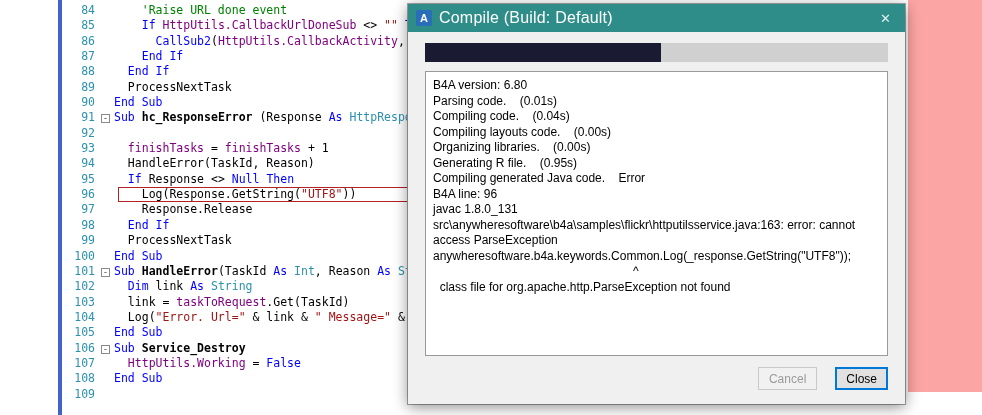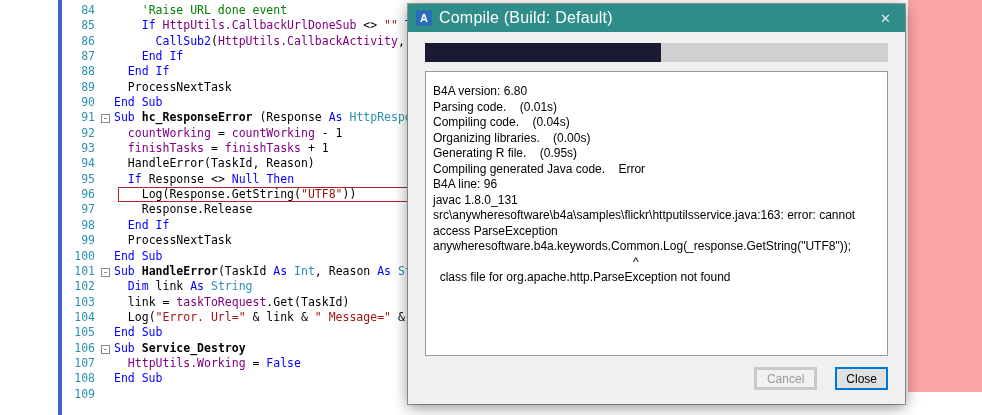--- a/index.html
+++ b/index.html
@@ -38,46 +38,46 @@
   .titlebar { height:28px; background:var(--c-titlebar); color:#fff; display:flex;
               align-items:center; padding:0 8px; gap:7px; flex:0 0 auto; }
   .logo { width:16px; height:16px; background:#2a6db8; color:#fff; font-weight:bold;
           font-size:11px; display:flex; align-items:center; justify-content:center;
           border-radius:2px; flex:0 0 auto; }
   .title { flex:1; font-size:16px; letter-spacing:.2px; }
   .close-x { color:#dff0ee; font-size:13px; padding:2px 6px; cursor:pointer; }
   .dlg-body { flex:1; padding:11px 17px 14px; display:flex; flex-direction:column; min-height:0; }
   .progress { height:19px; background:var(--c-progress_track); margin-bottom:9px; flex:0 0 auto; }
   .progress .fill { height:100%; background:var(--c-progress_fill); }
-  .log { flex:1; background:#fff; border:1px solid #9a9a9a; padding:12px 7px; overflow:hidden;
+  .log { flex:1; background:#fff; border:1px solid #9a9a9a; padding:6px 7px; overflow:hidden;
          font-size:12px; line-height:15.5px; color:#000; }
   .logline { white-space:pre-wrap; min-height:15.5px; }
   .btn-row { display:flex; justify-content:flex-end; gap:18px; padding-top:11px; flex:0 0 auto; }
   .btn { min-width:45px; height:23px; padding:0 10px; font-family:"Liberation Sans",sans-serif;
-         font-size:12px; background:#e1e1e1; border:3px solid #0c4a6e; cursor:pointer; }
+         font-size:12px; background:#e1e1e1; border:1px solid #0c4a6e; cursor:pointer; }
   .btn.disabled { color:#9a9a9a; background:#f1f1f1; border-color:#c9c9c9; cursor:default; }
   .btn.primary { border:1px solid var(--c-accent); box-shadow:inset 0 0 0 1px var(--c-accent);text-align:center; }
 </style>
 </head>
 <body>
 
 <div class="screen">
 
   <div class="editor">
     <div class="change-bar"></div>
     <div class="lines" id="code-lines">
         <div class="line"><span class="ln">84</span><span class="fold"></span><span class="code"><span class="s-pl">    </span><span class="s-cm">'Raise URL done event</span></span></div>
         <div class="line"><span class="ln">85</span><span class="fold"></span><span class="code"><span class="s-pl">    </span><span class="s-kw">If</span><span class="s-pl"> </span><span class="s-mem">HttpUtils.CallbackUrlDoneSub</span><span class="s-pl"> &lt;&gt; </span><span class="s-str">""</span><span class="s-pl"> </span><span class="s-kw">Then</span></span></div>
         <div class="line"><span class="ln">86</span><span class="fold"></span><span class="code"><span class="s-pl">      </span><span class="s-kw">CallSub2</span><span class="s-pl">(</span><span class="s-mem">HttpUtils.CallbackActivity</span><span class="s-pl">, </span><span class="s-mem">HttpUtils.CallbackUrlDoneSub</span><span class="s-pl">, </span><span class="s-mem">taskToRequest</span><span class="s-pl">.Get(TaskId))</span></span></div>
         <div class="line"><span class="ln">87</span><span class="fold"></span><span class="code"><span class="s-pl">    </span><span class="s-kw">End If</span></span></div>
         <div class="line"><span class="ln">88</span><span class="fold"></span><span class="code"><span class="s-pl">  </span><span class="s-kw">End If</span></span></div>
         <div class="line"><span class="ln">89</span><span class="fold"></span><span class="code"><span class="s-pl">  </span><span class="s-pl">ProcessNextTask</span></span></div>
         <div class="line"><span class="ln">90</span><span class="fold"></span><span class="code"><span class="s-kw">End Sub</span></span></div>
         <div class="line"><span class="ln">91</span><span class="fold"><span class="foldbox">-</span></span><span class="code"><span class="s-kw">Sub</span><span class="s-pl"> </span><span class="s-sub">hc_ResponseError</span><span class="s-pl"> (Response </span><span class="s-kw">As</span><span class="s-pl"> </span><span class="s-typ">HttpResponse</span><span class="s-pl">, Reason </span><span class="s-kw">As</span><span class="s-pl"> </span><span class="s-typ">String</span><span class="s-pl">, StatusCode </span><span class="s-kw">As</span><span class="s-pl"> </span><span class="s-typ">Int</span><span class="s-pl">, TaskId </span><span class="s-kw">As</span><span class="s-pl"> </span><span class="s-typ">Int</span><span class="s-pl">)</span></span></div>
-        <div class="line"><span class="ln">92</span><span class="fold"></span><span class="code"><span class="s-pl">  </span><span class="s-mem">countWorking</span><span class="s-pl"> = </span><span class="s-mem">countWorking</span><span class="s-pl"> - 1</span></span></div>
+        <div class="line"><span class="ln">92</span><span class="fold"></span></div>
         <div class="line"><span class="ln">93</span><span class="fold"></span><span class="code"><span class="s-pl">  </span><span class="s-mem">finishTasks</span><span class="s-pl"> = </span><span class="s-mem">finishTasks</span><span class="s-pl"> + 1</span></span></div>
         <div class="line"><span class="ln">94</span><span class="fold"></span><span class="code"><span class="s-pl">  </span><span class="s-pl">HandleError(TaskId, Reason)</span></span></div>
         <div class="line"><span class="ln">95</span><span class="fold"></span><span class="code"><span class="s-pl">  </span><span class="s-kw">If</span><span class="s-pl"> Response &lt;&gt; </span><span class="s-kw">Null</span><span class="s-pl"> </span><span class="s-kw">Then</span></span></div>
         <div class="line hl"><span class="ln">96</span><span class="fold"></span><span class="code"><span class="s-pl">    </span><span class="s-pl">Log(Response.GetString(</span><span class="s-str">"UTF8"</span><span class="s-pl">))</span></span></div>
         <div class="line"><span class="ln">97</span><span class="fold"></span><span class="code"><span class="s-pl">    </span><span class="s-pl">Response.Release</span></span></div>
         <div class="line"><span class="ln">98</span><span class="fold"></span><span class="code"><span class="s-pl">  </span><span class="s-kw">End If</span></span></div>
         <div class="line"><span class="ln">99</span><span class="fold"></span><span class="code"><span class="s-pl">  </span><span class="s-pl">ProcessNextTask</span></span></div>
         <div class="line"><span class="ln">100</span><span class="fold"></span><span class="code"><span class="s-kw">End Sub</span></span></div>
         <div class="line"><span class="ln">101</span><span class="fold"><span class="foldbox">-</span></span><span class="code"><span class="s-kw">Sub</span><span class="s-pl"> </span><span class="s-sub">HandleError</span><span class="s-pl">(TaskId </span><span class="s-kw">As</span><span class="s-pl"> </span><span class="s-typ">Int</span><span class="s-pl">, Reason </span><span class="s-kw">As</span><span class="s-pl"> </span><span class="s-typ">String</span><span class="s-pl">)</span></span></div>
         <div class="line"><span class="ln">102</span><span class="fold"></span><span class="code"><span class="s-pl">  </span><span class="s-kw">Dim</span><span class="s-pl"> link </span><span class="s-kw">As</span><span class="s-pl"> </span><span class="s-typ">String</span></span></div>
@@ -98,20 +98,21 @@
       <span class="close-x">✕</span>
     </div>
     <div class="dlg-body">
       <div class="progress">
         <div class="fill" id="progress-fill" style="width: 51%;"></div>
       </div>
       <div class="log" id="log-box">
           <div class="logline">B4A version: 6.80</div>
           <div class="logline">Parsing code.    (0.01s)</div>
           <div class="logline">Compiling code.    (0.04s)</div>
+          <div class="logline">Compiling layouts code.    (0.00s)</div>
           <div class="logline">Organizing libraries.    (0.00s)</div>
           <div class="logline">Generating R file.    (0.95s)</div>
           <div class="logline">Compiling generated Java code.    Error</div>
           <div class="logline">B4A line: 96</div>
           <div class="logline">javac 1.8.0_131</div>
           <div class="logline">src\anywheresoftware\b4a\samples\flickr\httputilsservice.java:163: error: cannot access ParseException</div>
           <div class="logline">anywheresoftware.b4a.keywords.Common.Log(_response.GetString("UTF8"));</div>
           <div class="logline">                                                            ^</div>
           <div class="logline">  class file for org.apache.http.ParseException not found</div>
         </div>

